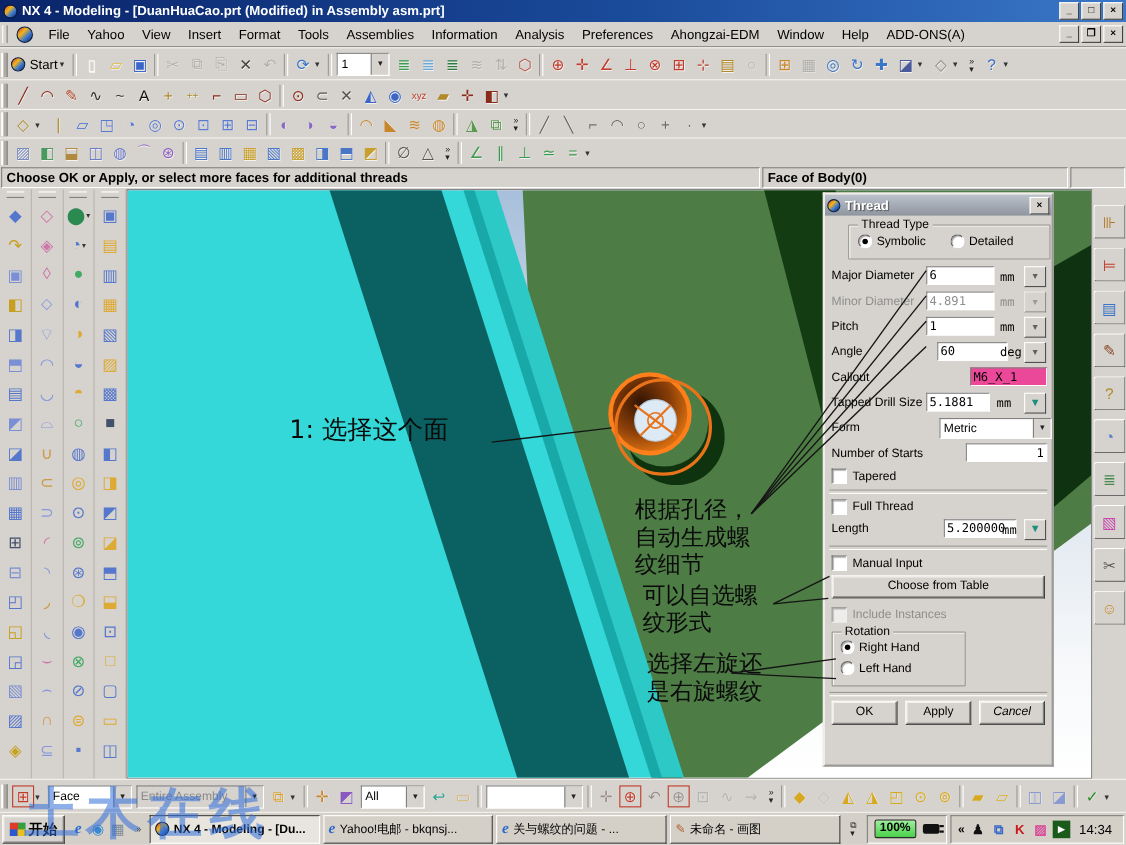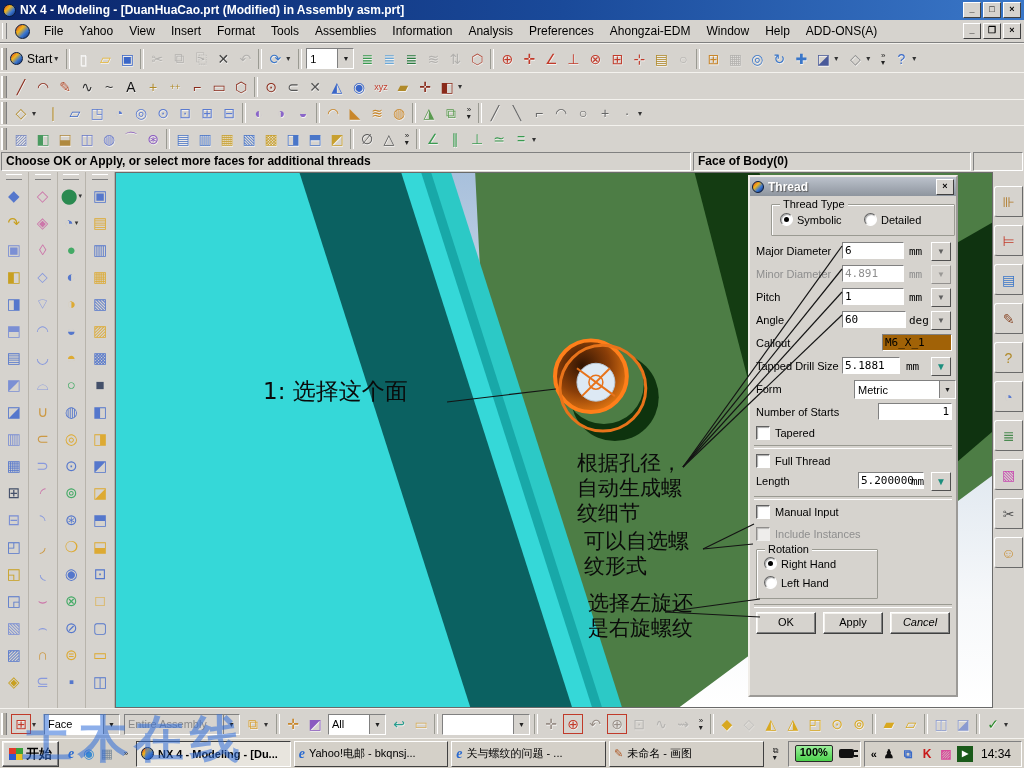--- a/index.html
+++ b/index.html
@@ -686,28 +686,28 @@
 
     <div class="drow">
       <span class="dlbl">Pitch</span>
       <span class="fld" style="left:92px;width:62px;">1</span>
       <span class="unit" style="left:159px;">mm</span>
       <span class="spin gray" style="left:181px;">▼</span>
     </div>
 
     <div class="drow">
       <span class="dlbl">Angle</span>
-      <span class="fld" style="left:92px;width:64px;">60</span>
+      <span class="fld" style="left:102px;width:64px;">60</span>
       <span class="unit" style="left:159px;">deg</span>
       <span class="spin gray" style="left:181px;">▼</span>
     </div>
 
     <div class="drow">
       <span class="dlbl">Callout</span>
-      <span class="fld" style="left:132px;width:70px;background:#a16207;">M6_X_1</span>
+      <span class="fld" style="left:132px;width:70px;background:#ec4899;">M6_X_1</span>
     </div>
 
     <div class="drow">
       <span class="dlbl">Tapped Drill Size</span>
       <span class="fld" style="left:92px;width:58px;">5.1881</span>
       <span class="unit" style="left:156px;">mm</span>
       <span class="spin teal" style="left:181px;">▼</span>
     </div>
 
 
@@ -741,20 +741,21 @@
       <span class="unit" style="left:161px;">mm</span>
       <span class="spin teal" style="left:181px;">▼</span>
     </div>
     <div class="dhr"></div>
 
     <div class="checkrow">
       <span class="cbx"></span>
       <span>Manual Input</span>
     </div>
 
+    <div class="btn3d dbtn">Choose from Table</div>
     <div style="height:4px;"></div>
 
     <div class="checkrow">
       <span class="cbx" style="opacity:.6;"></span>
       <span class="dis-t">Include Instances</span>
     </div>
 
     <div style="position:relative;height:58px;">
       <div class="gbox" style="left:6px;top:6px;width:120px;height:48px;">
         <span class="gleg">Rotation</span>

